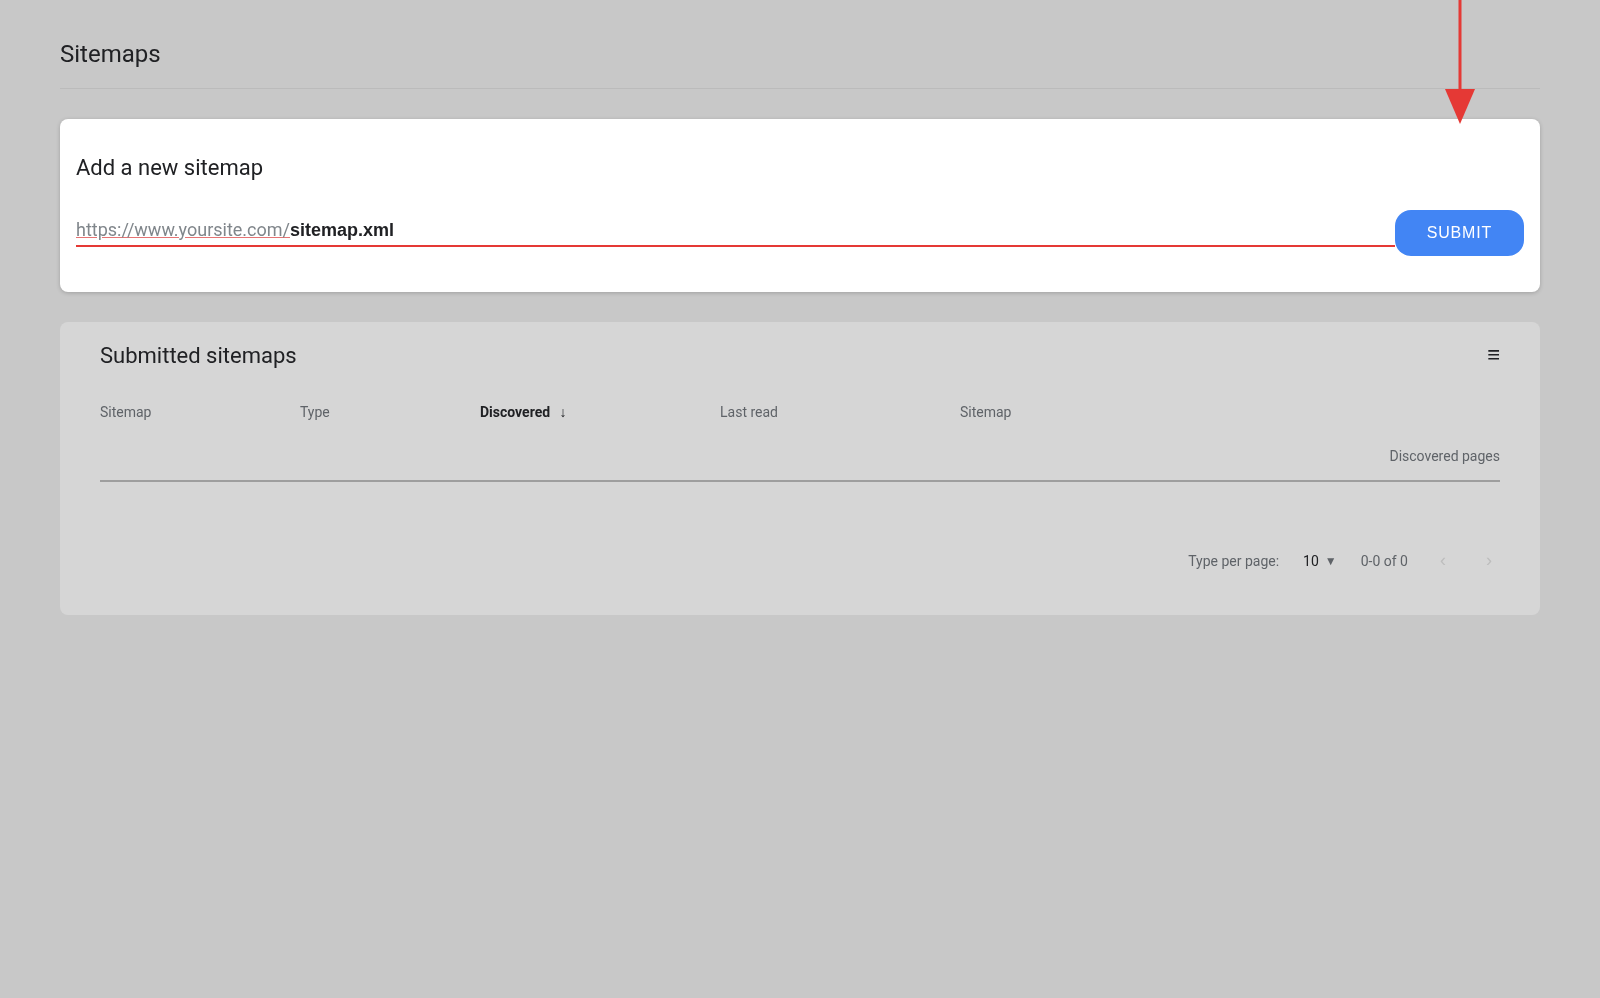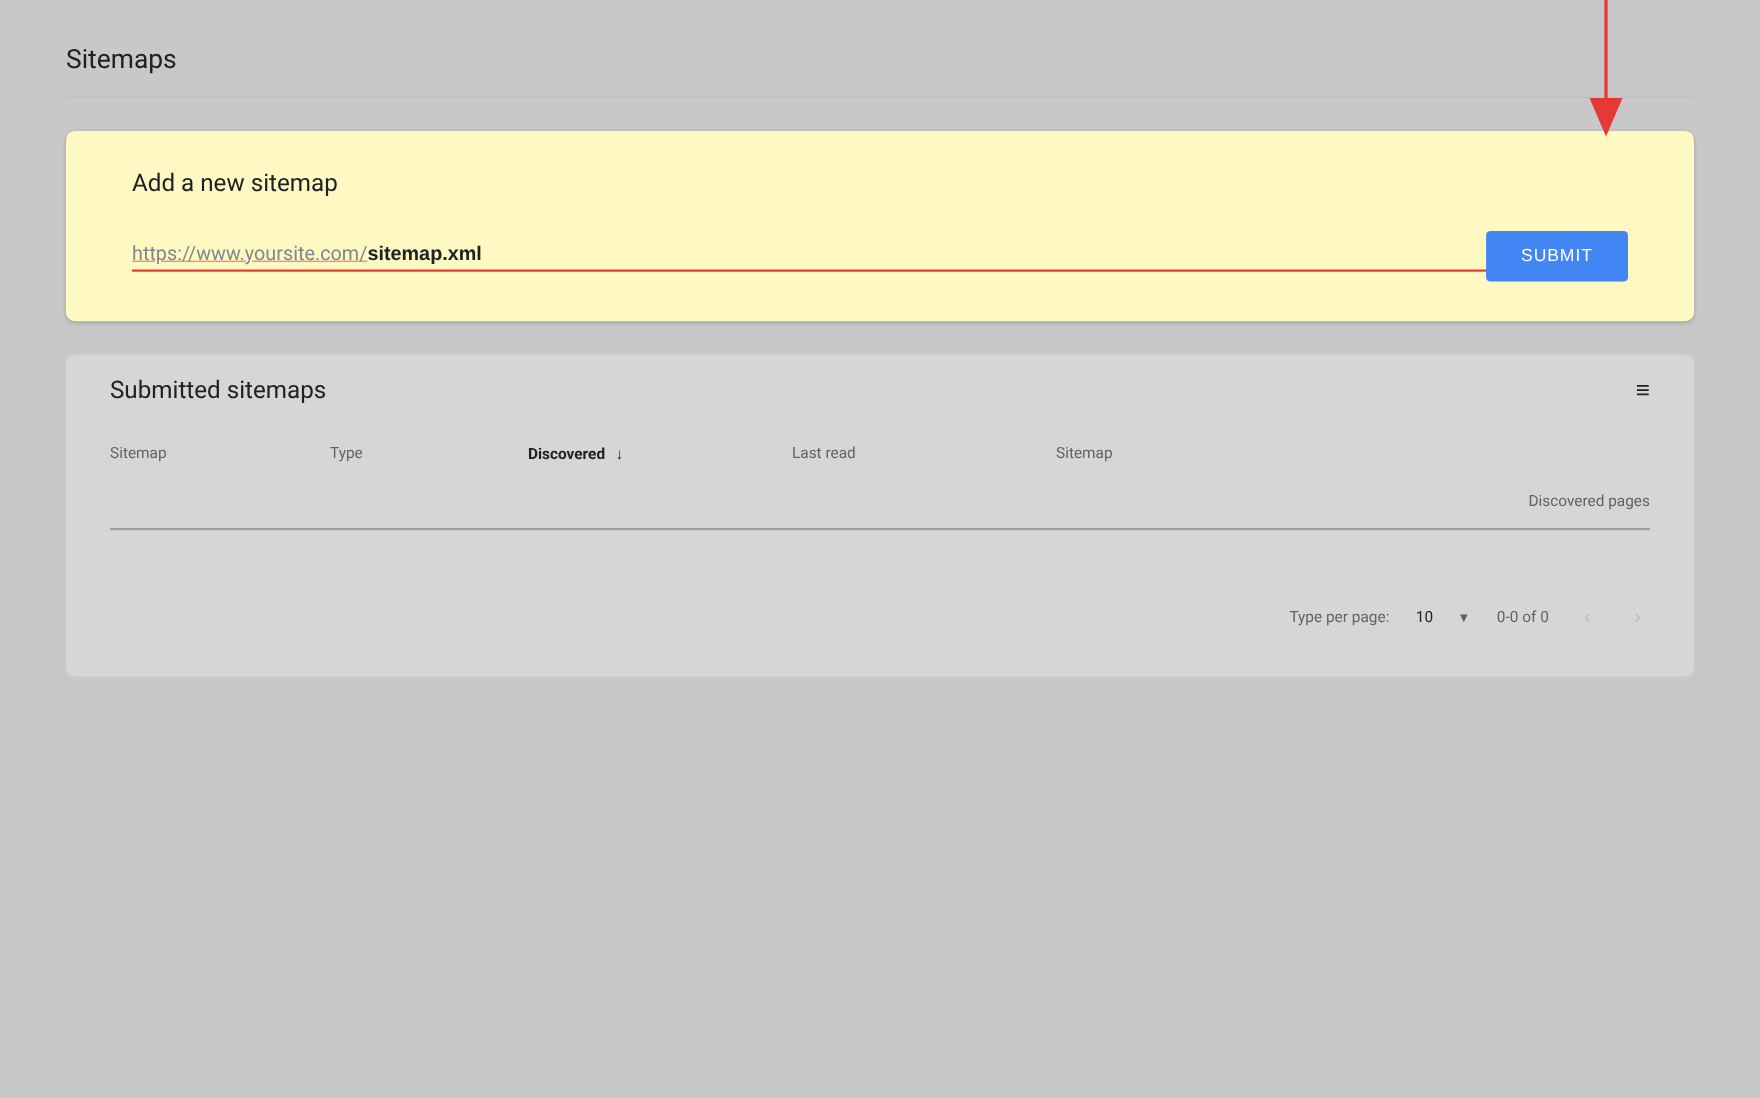--- a/index.html
+++ b/index.html
@@ -24,24 +24,24 @@
     }
 
     .divider {
       border: none;
       border-top: 1px solid #bbb;
       margin-bottom: 30px;
     }
 
     
     .add-sitemap-card {
-      background: #fef9c3;
+      background: #ffffff;
       border-radius: 8px;
       box-shadow: 0 1px 4px rgba(0,0,0,0.2);
-      padding: 36px 60px;
+      padding: 36px 16px;
       margin-bottom: 30px;
       position: relative;
     }
 
     .add-sitemap-title {
       font-size: 22px;
       font-weight: 400;
       color: #202124;
       margin-bottom: 30px;
     }
@@ -74,21 +74,21 @@
       outline: none;
       background: transparent;
       flex: 1;
       font-weight: 700;
     }
 
     .submit-btn {
       background-color: #4285f4;
       color: #fff;
       border: none;
-      border-radius: 4px;
+      border-radius: 16px;
       padding: 14px 32px;
       font-size: 16px;
       font-weight: 500;
       letter-spacing: 0.8px;
       cursor: pointer;
       text-transform: uppercase;
       white-space: nowrap;
       position: relative;
     }
 
@@ -159,21 +159,21 @@
     }
 
     .rows-per-page-label {
       font-size: 14px;
       color: #5f6368;
     }
 
     .rows-per-page-select {
       display: flex;
       align-items: center;
-      gap: 22px;
+      gap: 6px;
       font-size: 14px;
       color: #202124;
       cursor: pointer;
     }
 
     .dropdown-arrow {
       font-size: 12px;
       color: #5f6368;
     }
 

